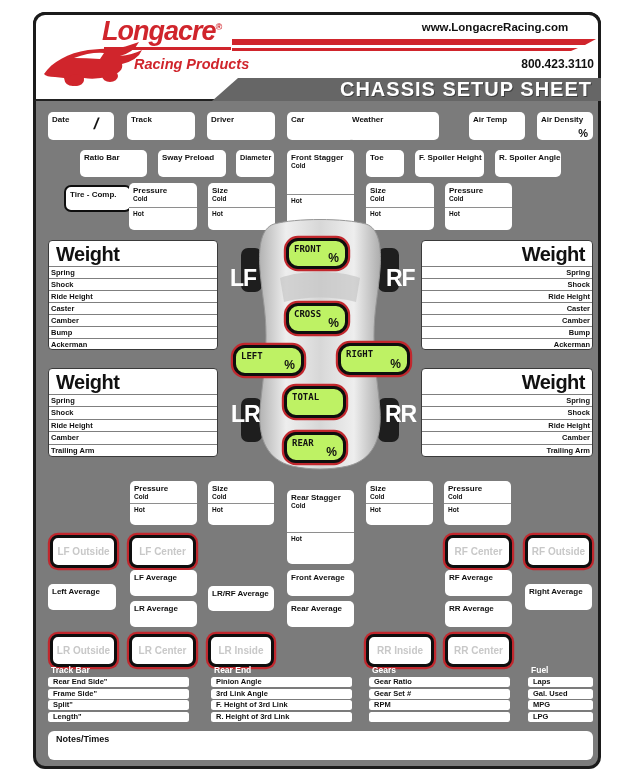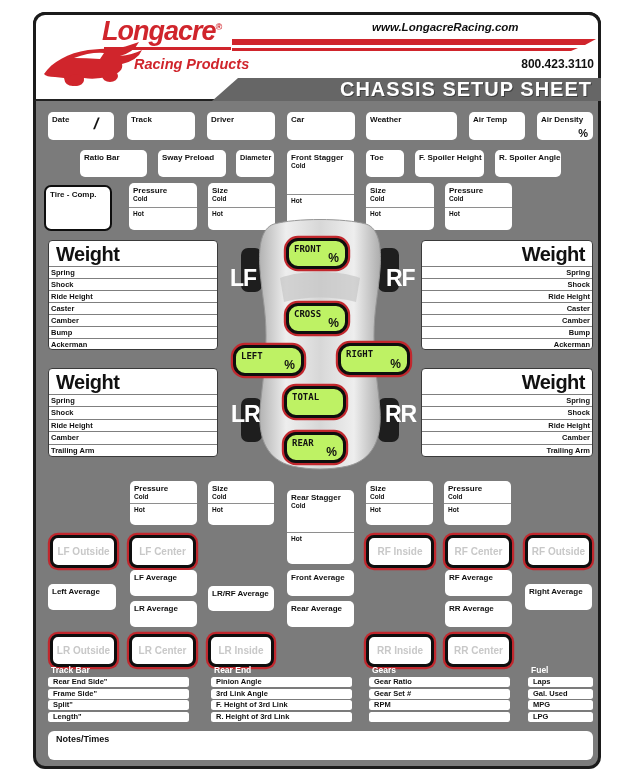--- a/index.html
+++ b/index.html
@@ -13,21 +13,21 @@
   .banner{position:absolute;left:212px;top:78px;width:389px;height:23px;background:#666;
           clip-path:polygon(26px 0,100% 0,100% 100%,0 100%);
           color:#fff;font-weight:bold;font-size:20px;letter-spacing:1px;line-height:23px;
           text-align:right;padding-right:9px;box-sizing:border-box;text-shadow:1px 1px 0 #3f3f3f;}
 
   .brandword{position:absolute;left:102px;top:16px;color:#d0252c;font-weight:bold;font-style:italic;
              font-size:27px;letter-spacing:-1px;}
   .brandreg{font-size:9px;vertical-align:super;}
   .brandline{position:absolute;left:104px;top:47px;width:127px;height:3px;background:#d0252c;}
   .tagline{position:absolute;left:134px;top:56px;color:#d0252c;font-weight:bold;font-style:italic;font-size:14.5px;}
-  .weburl{position:absolute;left:372px;top:21px;width:214px;text-align:left;font-weight:bold;font-size:11.5px;color:#111;font-style:italic;}
+  .weburl{position:absolute;left:388px;top:21px;width:214px;text-align:center;font-weight:bold;font-size:11.5px;color:#111;}
   .phone{position:absolute;left:380px;top:57px;width:214px;text-align:right;font-weight:bold;font-size:12px;color:#111;}
   .stripe1{position:absolute;left:232px;top:39px;width:364px;height:6px;background:#d0252c;
            clip-path:polygon(0 0,100% 0,calc(100% - 11px) 100%,0 100%);}
   .stripe2{position:absolute;left:232px;top:48px;width:346px;height:3px;background:#d0252c;
            clip-path:polygon(0 0,100% 0,calc(100% - 7px) 100%,0 100%);}
   .logocar{position:absolute;left:40px;top:40px;}
 
   
   .box{position:absolute;background:#fff;border-radius:5px;box-sizing:border-box;}
   .lbl{font-weight:bold;font-size:8px;line-height:9px;padding:3px 0 0 4px;color:#111;}
@@ -94,21 +94,21 @@
   </div>
   <div class="box" style="left:127px;top:112px;width:68px;height:28px">
     <div class="lbl">Track</div>
   </div>
   <div class="box" style="left:207px;top:112px;width:68px;height:28px">
     <div class="lbl">Driver</div>
   </div>
   <div class="box" style="left:287px;top:112px;width:68px;height:28px">
     <div class="lbl">Car</div>
   </div>
-  <div class="box" style="left:366px;top:112px;width:91px;height:28px">
+  <div class="box" style="left:348px;top:112px;width:91px;height:28px">
     <div class="lbl">Weather</div>
   </div>
   <div class="box" style="left:469px;top:112px;width:56px;height:28px">
     <div class="lbl">Air Temp</div>
   </div>
   <div class="box" style="left:537px;top:112px;width:56px;height:28px">
     <div class="lbl">Air Density</div>
     <div class="pctsuf">%</div>
   </div>
 
@@ -130,21 +130,21 @@
   <div class="box" style="left:366px;top:150px;width:38px;height:27px">
     <div class="lbl">Toe</div>
   </div>
   <div class="box" style="left:415px;top:150px;width:69px;height:27px">
     <div class="lbl">F. Spoiler Height</div>
   </div>
   <div class="box" style="left:495px;top:150px;width:66px;height:27px">
     <div class="lbl">R. Spoiler Angle</div>
   </div>
 
-  <div class="tcomp" style="left:44px;top:185px;width:68px;height:46px">
+  <div class="tcomp" style="left:64px;top:185px;width:68px;height:27px">
     <div class="lbl">Tire - Comp.</div>
   </div>
   <div class="box" style="left:129px;top:183px;width:68px;height:47px">
     <div class="lbl">Pressure</div>
     <div class="sub">Cold</div>
     <div class="chdiv" style="top:24px"></div>
     <div class="sub abs" style="top:27px">Hot</div>
   </div>
   <div class="box" style="left:208px;top:183px;width:67px;height:47px">
     <div class="lbl">Size</div>
@@ -279,23 +279,20 @@
     <div class="chdiv" style="top:22px"></div>
     <div class="sub abs" style="top:25px">Hot</div>
   </div>
 
   <div class="temp" style="left:50px;top:535px;width:67px;height:33px">
       <span>LF Outside</span>
     </div>
   <div class="temp" style="left:129px;top:535px;width:67px;height:33px">
       <span>LF Center</span>
     </div>
-  <div class="temp" style="left:366px;top:535px;width:68px;height:33px">
-      <span>RF Inside</span>
-    </div>
   <div class="temp" style="left:445px;top:535px;width:67px;height:33px">
       <span>RF Center</span>
     </div>
   <div class="temp" style="left:525px;top:535px;width:67px;height:33px">
       <span>RF Outside</span>
     </div>
 
   <div class="box" style="left:48px;top:584px;width:68px;height:26px">
     <div class="lbl">Left Average</div>
   </div>

